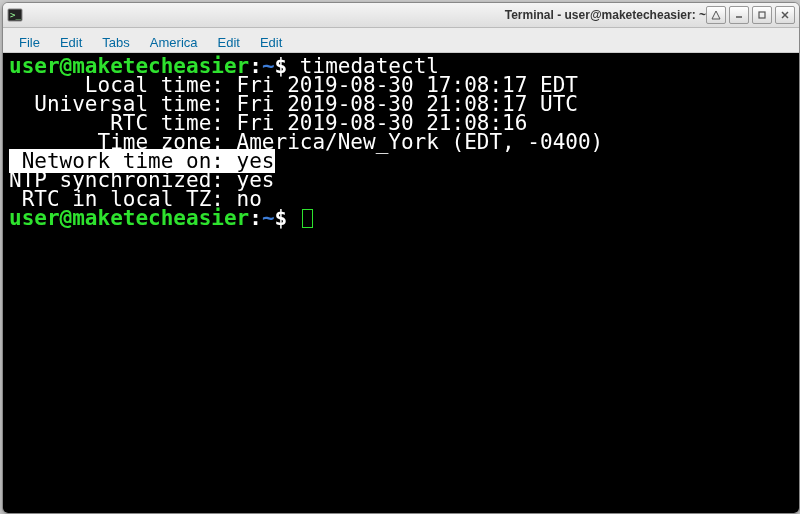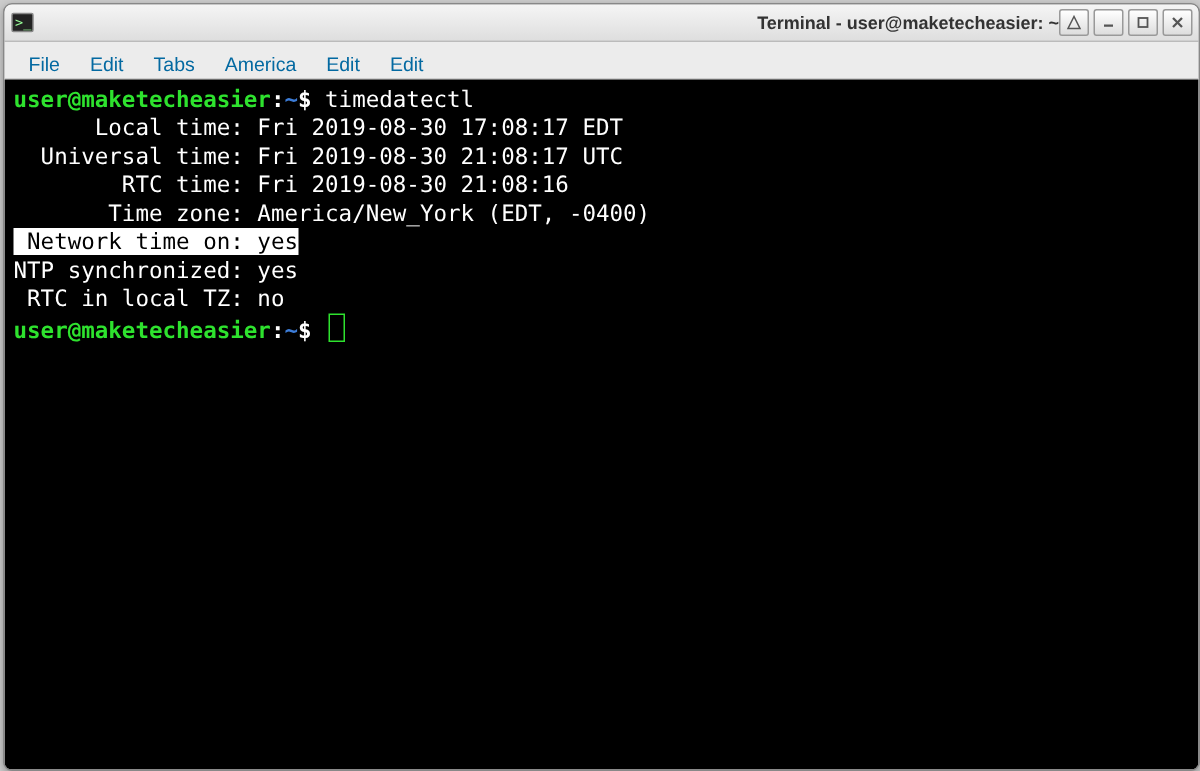--- a/index.html
+++ b/index.html
@@ -75,21 +75,21 @@
   }
   .menubar .menu-item {
     padding: 2px 10px;
     cursor: pointer;
   }
   .terminal {
     flex: 1;
     background: #000;
     color: #fff;
     font-family: "DejaVu Sans Mono","Liberation Mono",Consolas,monospace;
-    font-size: 15px;
+    font-size: 21px;
     line-height: 19px;
     padding: 4px 6px;
     white-space: pre;
     overflow: hidden;
   }
   .prompt-user { color: #2ee22e; font-weight: bold; }
   .prompt-sep  { color: #fff; font-weight: bold; }
   .prompt-path { color: #3d7dd8; font-weight: bold; }
   .cmd         { color: #fff; }
   .highlight   { background: #fff; color: #000; }

